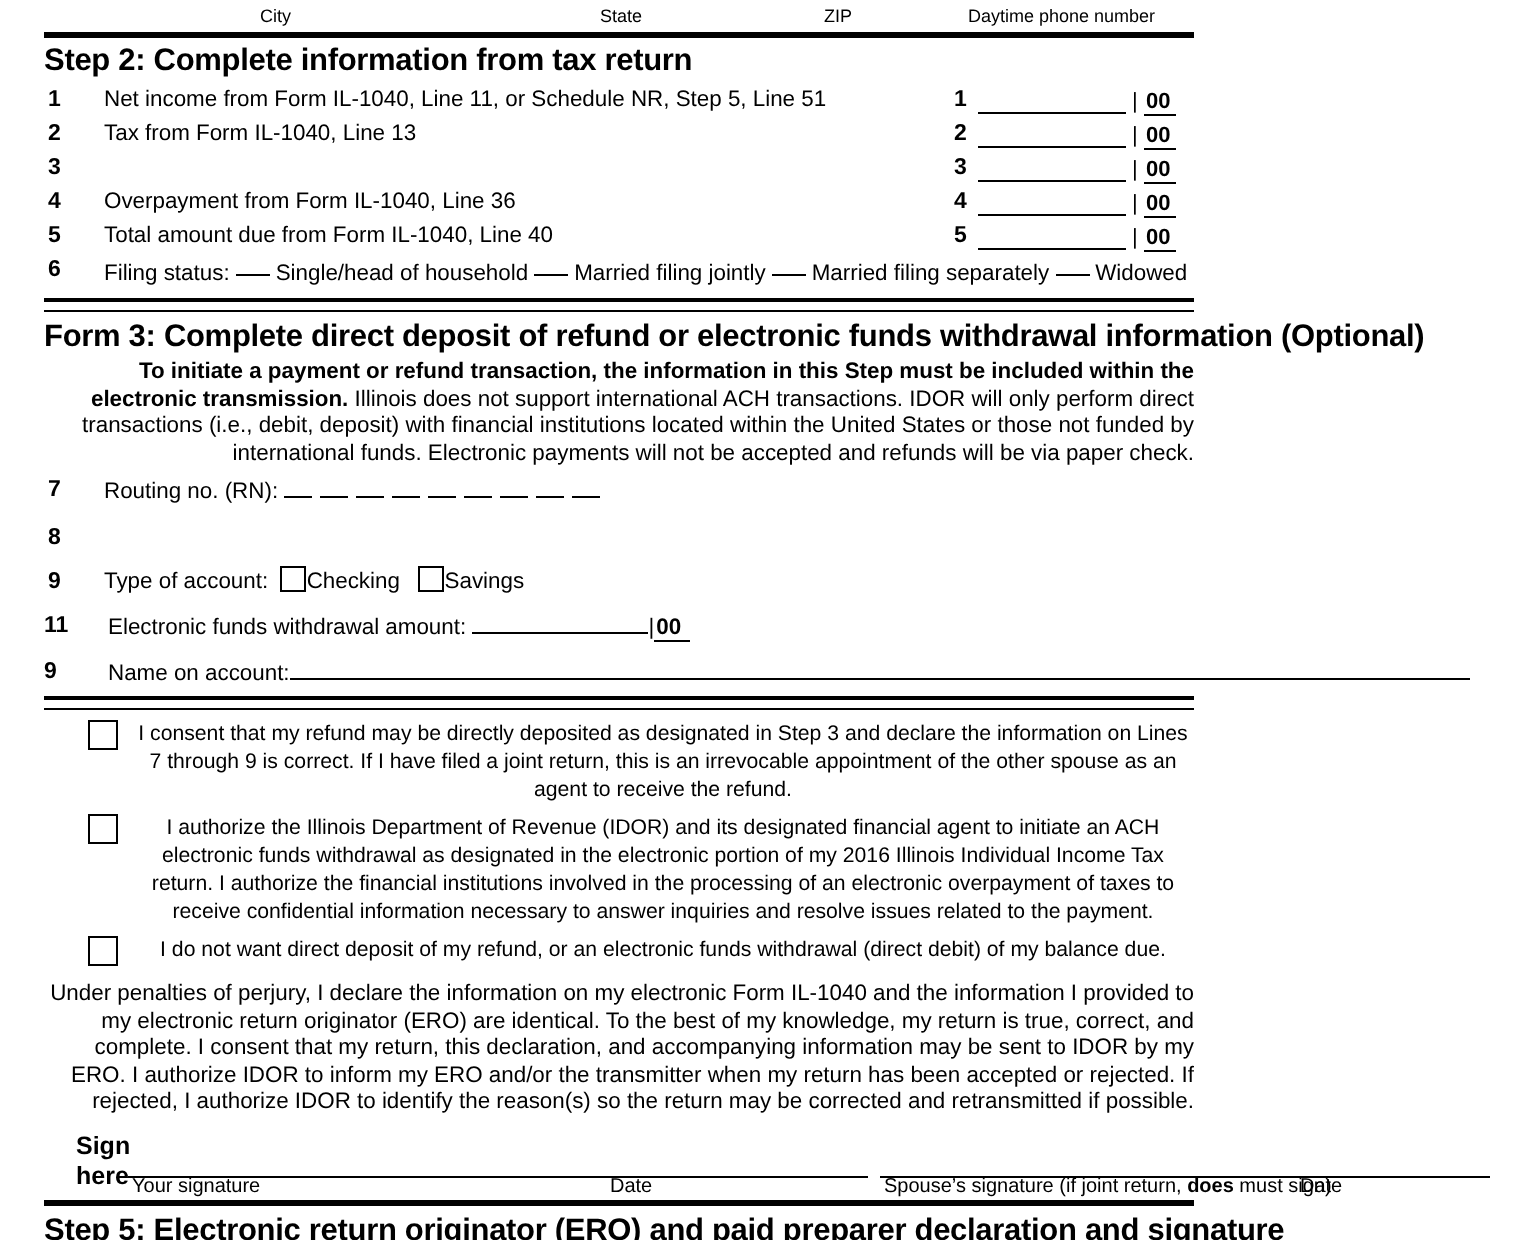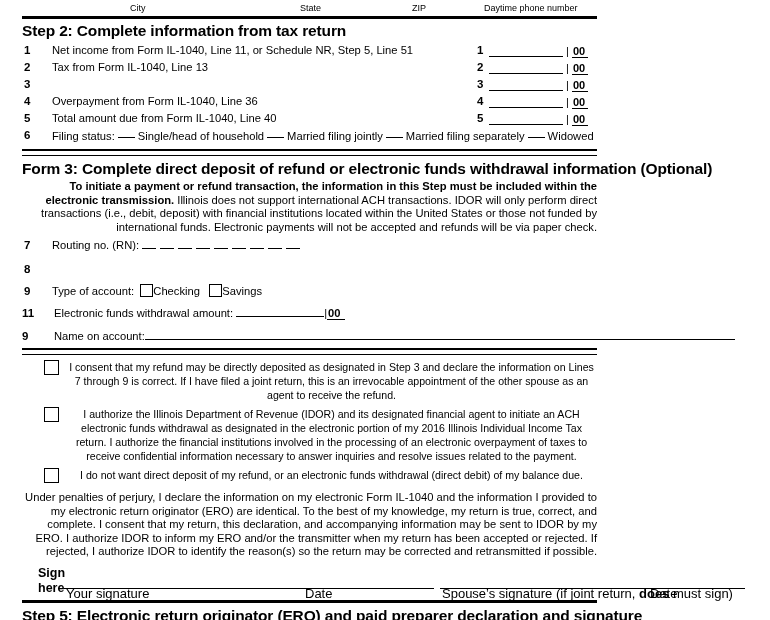--- a/index.html
+++ b/index.html
@@ -211,21 +211,21 @@
     line-height: 15px;
     width: 40px;
   }
   .sig-line {
     position: absolute;
     border-bottom: 1px solid #000;
     height: 1px;
   }
   .sig-cap {
     position: absolute;
-    font-size: 13px;
+    font-size: 10px;
     line-height: 11px;
     white-space: nowrap;
   }
   .sig-cap b { font-weight: bold; }
 
   .tiny-underline-full {
     display: inline-block;
     border-bottom: 1.1px solid #000;
     height: 11px;
   }

